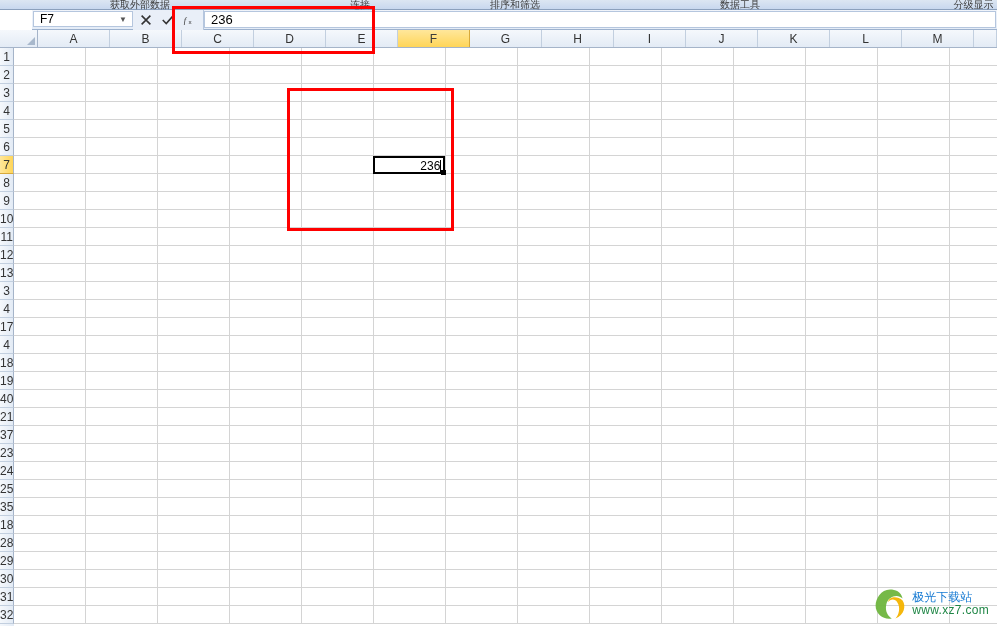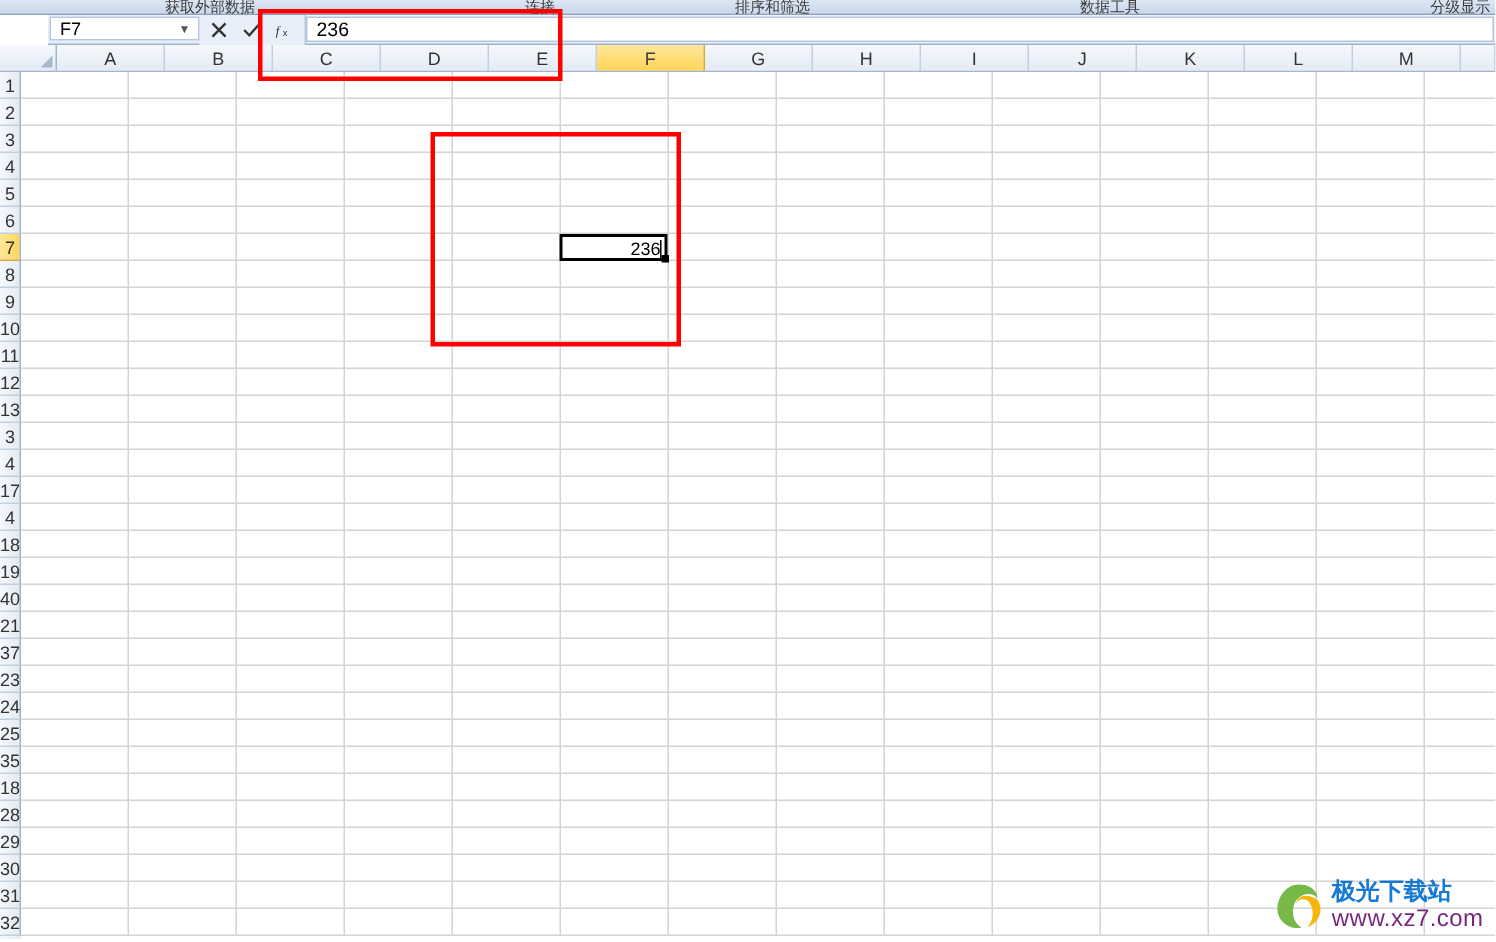--- a/index.html
+++ b/index.html
@@ -219,22 +219,22 @@
       display: flex;
       align-items: center;
       opacity: 0.95;
     }
     .wm-logo {
       width: 36px; height: 36px;
       position: relative;
       margin-right: 4px;
     }
     .wm-text { display: flex; flex-direction: column; line-height: 1.1; }
-    .wm-t1 { font-size: 16px; font-weight: bold; color: #0a73d0; }
-    .wm-t2 { font-size: 16px; color: #701a75; letter-spacing: 0.3px; }
+    .wm-t1 { font-size: 12px; font-weight: normal; color: #0a73d0; }
+    .wm-t2 { font-size: 12px; color: #15803d; letter-spacing: 0.3px; }
   </style>
 </head>
 <body>
 
 <div class="ribbon-groups">
   <span class="ribbon-group-label rg1">获取外部数据</span>
   <span class="ribbon-group-label rg2">连接</span>
   <span class="ribbon-group-label rg3">排序和筛选</span>
   <span class="ribbon-group-label rg4">数据工具</span>
   <span class="ribbon-group-label rg5">分级显示</span>

